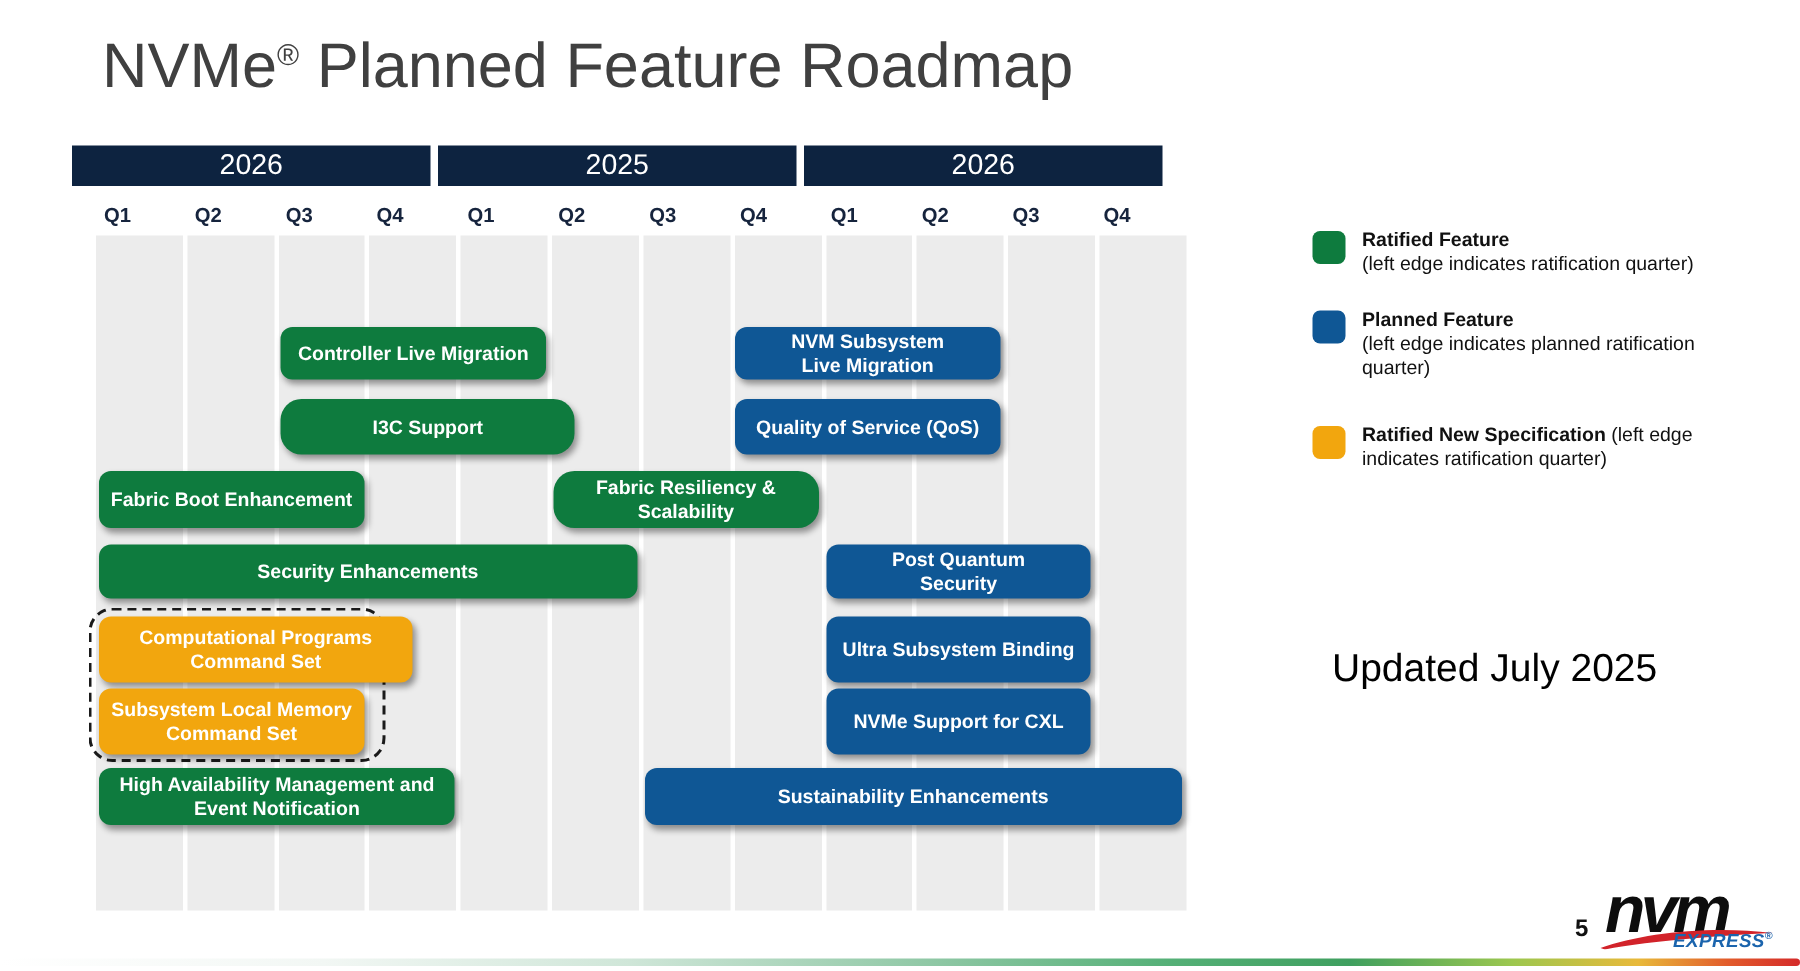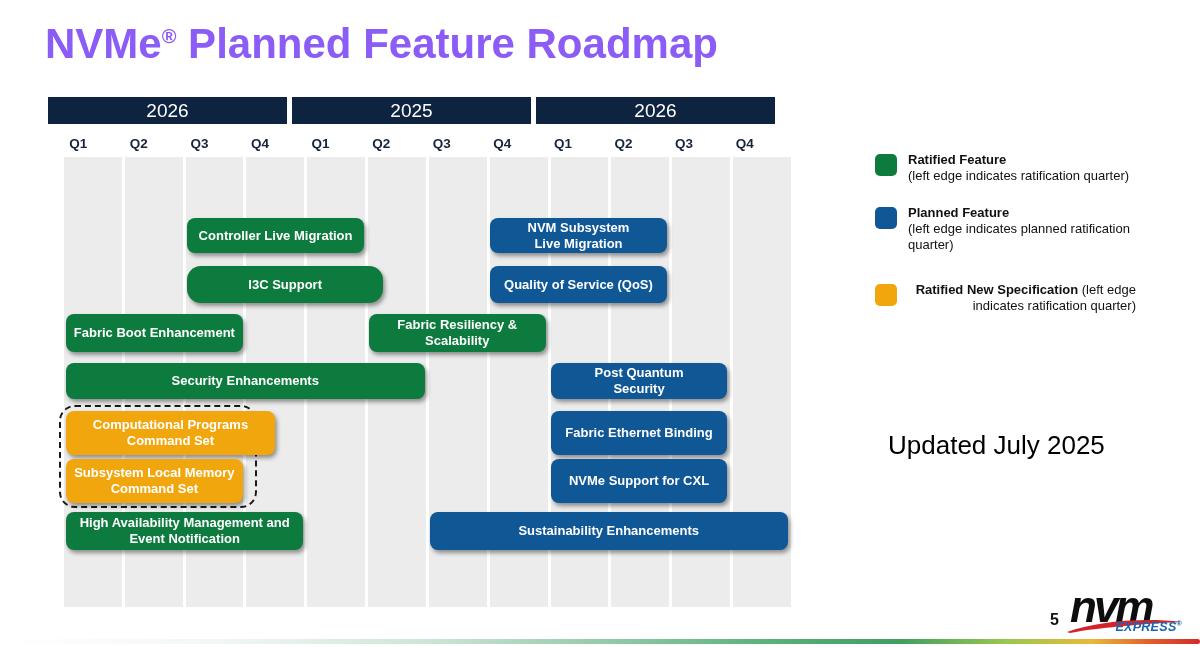--- a/index.html
+++ b/index.html
@@ -1,20 +1,20 @@
 <!DOCTYPE html>
 <html><head>
 <meta charset="utf-8">
 <style>
   * { margin:0; padding:0; box-sizing:border-box; }
   html,body { width:1200px; height:647px; }
   body { font-family:"Liberation Sans", sans-serif; background:#fff; overflow:hidden; }
   .slide { position:relative; width:1200px; height:647px; background:#fff; overflow:hidden; }
 
-  .title { position:absolute; left:45px; top:20px; font-size:42px; font-weight:700; color:#8b5cf6; letter-spacing:0; }
+  .title { position:absolute; left:68px; top:20px; font-size:42px; font-weight:400; color:#404040; letter-spacing:0; }
   .title .reg { font-size:20px; position:relative; top:-15px; }
 
   
   .years-row { position:absolute; left:48px; top:97px; width:727px; height:27px; display:flex; gap:5px; }
   .year-bar { flex:1; background:#0d2340; color:#fff; font-size:19px; display:flex; align-items:center; justify-content:center; }
 
   
   .quarters-row { position:absolute; left:48px; top:136px; width:727px; height:18px; display:flex; }
   .q-label { flex:1; text-align:center; font-size:13.5px; font-weight:bold; color:#16243d; }
 
@@ -31,21 +31,21 @@
 
   .dashed-box { position:absolute; left:-5px; top:248px; width:198px; height:103px;
                 border:2.5px dashed #1a1a1a; border-radius:16px; }
 
   
   .legend { position:absolute; left:875px; top:152px; width:300px; }
   .legend-item { display:flex; gap:11px; margin-bottom:21px; }
   .swatch { width:22px; height:22px; border-radius:5px; flex:0 0 22px; margin-top:2px; }
   .legend-text { width:228px; font-size:13px; line-height:1.24; color:#111; }
   .legend-item:not(.inline) .legend-text strong { display:block; }
-  .legend-item.inline { margin-top:28px;text-align:right; }
+  .legend-item.inline { margin-top:28px; }
 
   .updated { position:absolute; left:888px; top:430px; font-size:26px; color:#000; }
 
   .page-number { position:absolute; left:1050px; top:611px; font-size:16px; font-weight:bold; color:#111; }
 
   
   .logo { position:absolute; right:18px; bottom:12px; width:112px; height:42px; }
   .logo .nvm { position:absolute; left:0; top:-8px; font-size:44px; font-weight:bold; font-style:italic;
                letter-spacing:-3px; color:#0d0d0d; line-height:1; }
   .logo .swoosh { position:absolute; left:-4px; top:24px; width:118px; height:16px; }
@@ -102,21 +102,21 @@
       <div class="dashed-box"></div>
     <div class="bar" style="left: 123.167px; width: 176.75px; top: 61px; height: 35px; background: rgb(14, 123, 62);">
           <span>Controller Live Migration</span>
         </div>
         <div class="bar" style="left: 123.167px; width: 196px; top: 109px; height: 37px; background: rgb(14, 123, 62); border-radius: 14px;">
           <span>I3C Support</span>
         </div>
         <div class="bar" style="left: 2px; width: 176.75px; top: 157px; height: 38px; background: rgb(14, 123, 62);">
           <span>Fabric Boot Enhancement</span>
         </div>
-        <div class="bar" style="left: 304.917px; width: 176.75px; top: 157px; height: 38px; background: rgb(14, 123, 62);">
+        <div class="bar" style="left: 304.917px; width: 176.75px; top: 157px; height: 38px; background: rgb(14, 123, 62); border-radius: 14px;">
           <span>Fabric Resiliency &amp;
 Scalability</span>
         </div>
         <div class="bar" style="left: 2px; width: 358.5px; top: 206px; height: 36px; background: rgb(14, 123, 62);">
           <span>Security Enhancements</span>
         </div>
         <div class="bar" style="left: 2px; width: 209px; top: 254px; height: 44px; background: rgb(242, 166, 14);">
           <span>Computational Programs
 Command Set</span>
         </div>
@@ -133,21 +133,21 @@
 Live Migration</span>
         </div>
         <div class="bar" style="left: 426.083px; width: 176.75px; top: 109px; height: 37px; background: rgb(15, 87, 149);">
           <span>Quality of Service (QoS)</span>
         </div>
         <div class="bar" style="left: 486.667px; width: 176.75px; top: 206px; height: 36px; background: rgb(15, 87, 149);">
           <span>Post Quantum
 Security</span>
         </div>
         <div class="bar" style="left: 486.667px; width: 176.75px; top: 254px; height: 44px; background: rgb(15, 87, 149);">
-          <span>Fabric Ethernet Binding</span>
+          <span>Ultra Subsystem Binding</span>
         </div>
         <div class="bar" style="left: 365.5px; width: 358.5px; top: 355px; height: 38px; background: rgb(15, 87, 149);">
           <span>Sustainability Enhancements</span>
         </div>
         <div class="bar" style="left: 486.667px; width: 176.75px; top: 302px; height: 44px; background: rgb(15, 87, 149);">
           <span>NVMe Support for CXL</span>
         </div>
       </div>
   </div>
 

